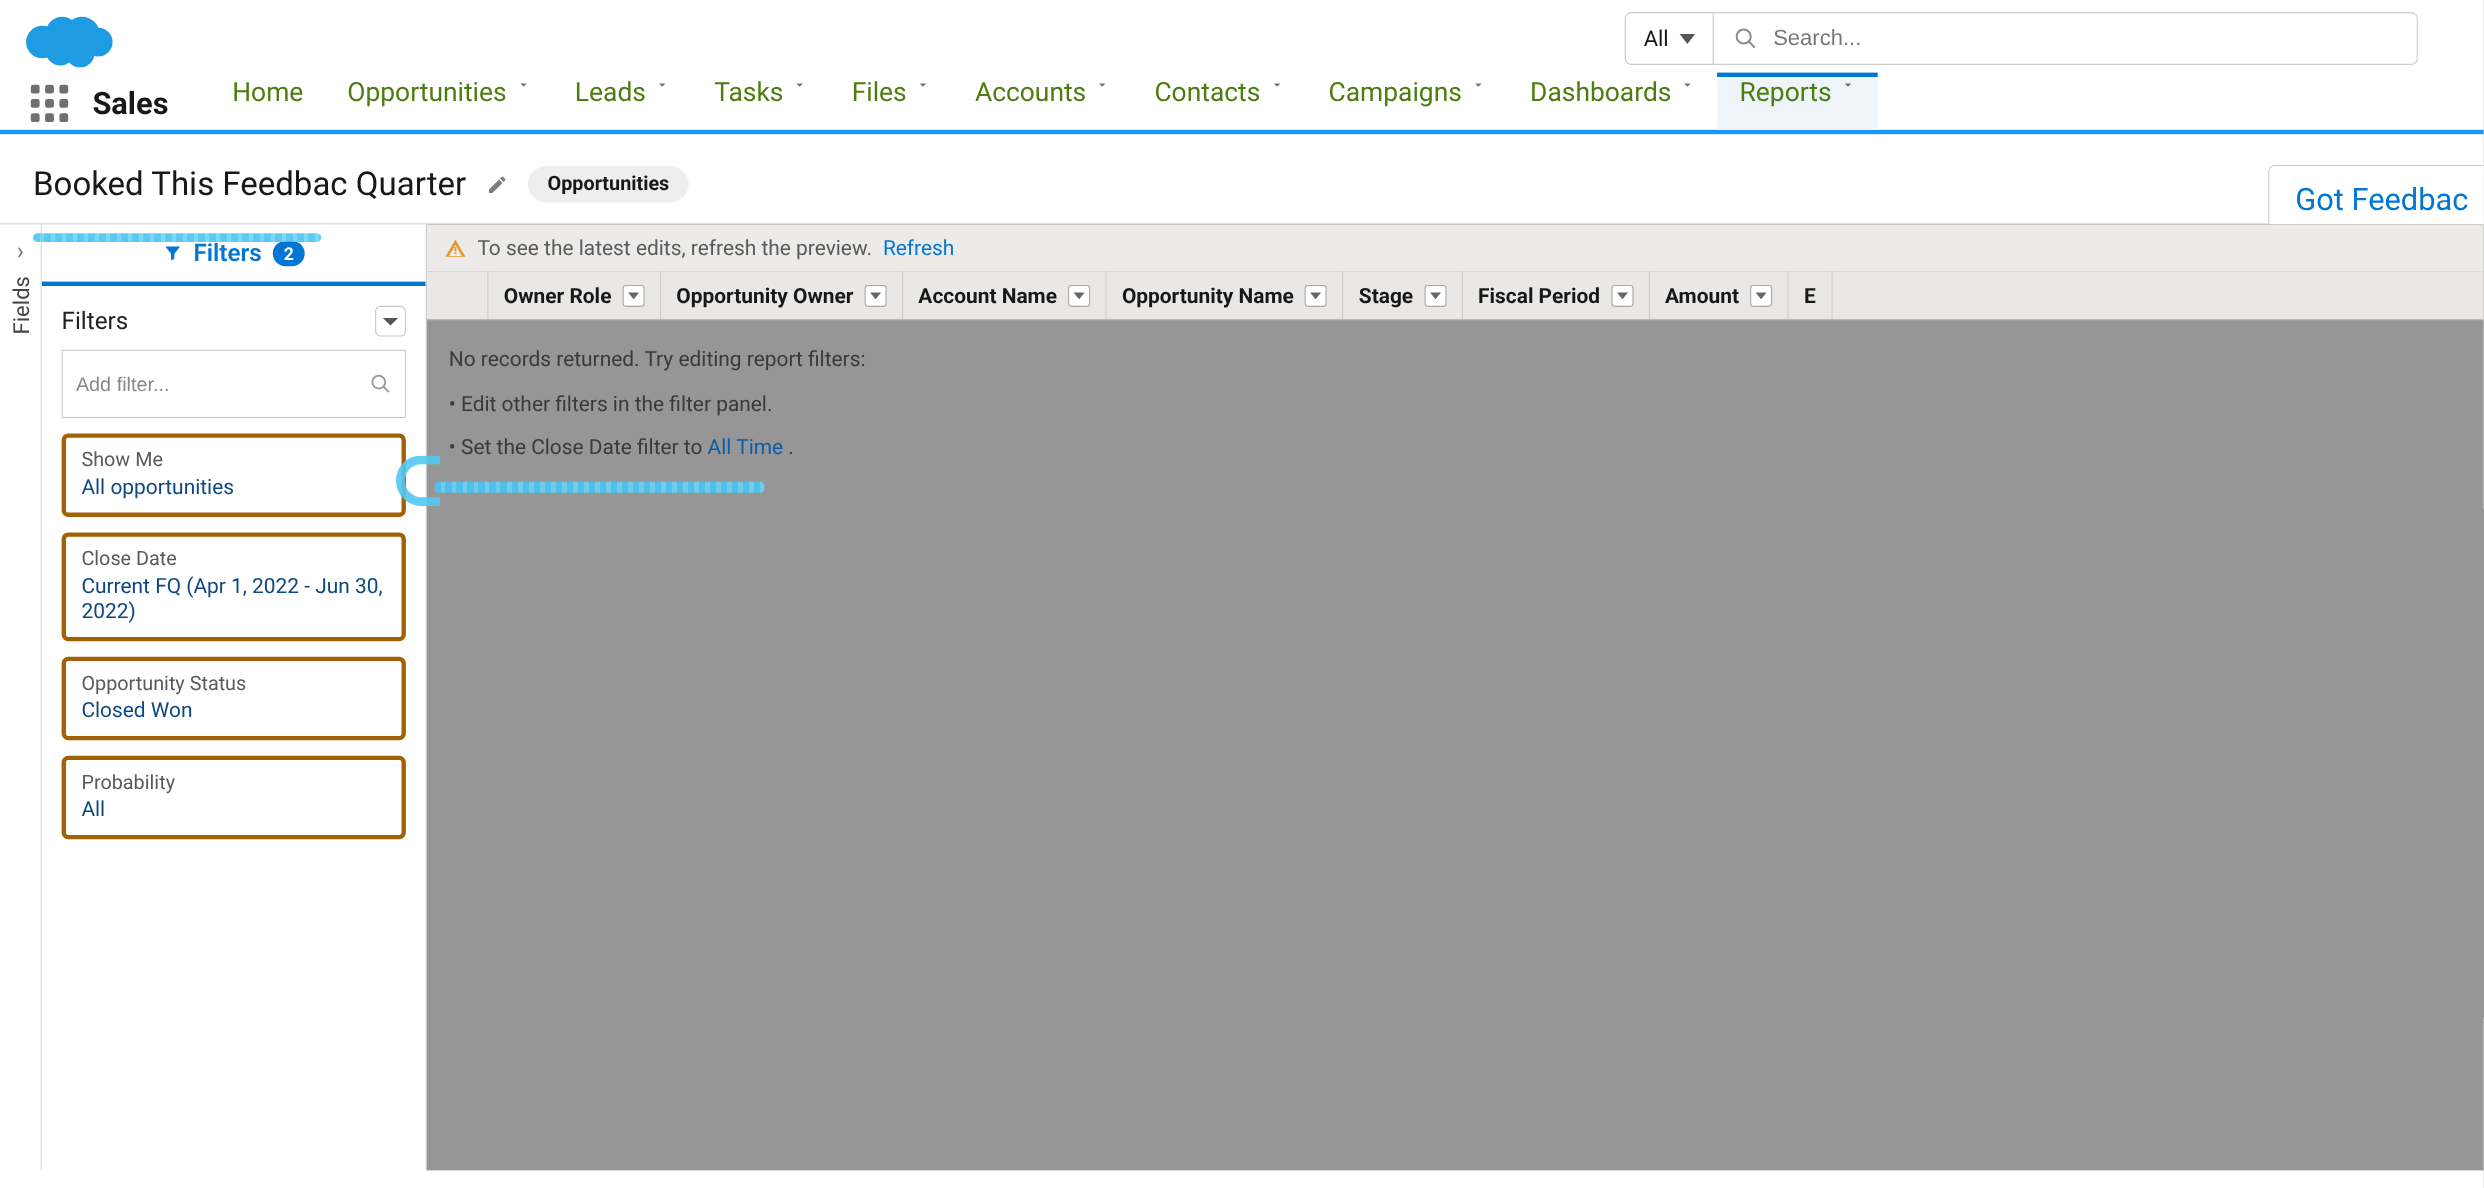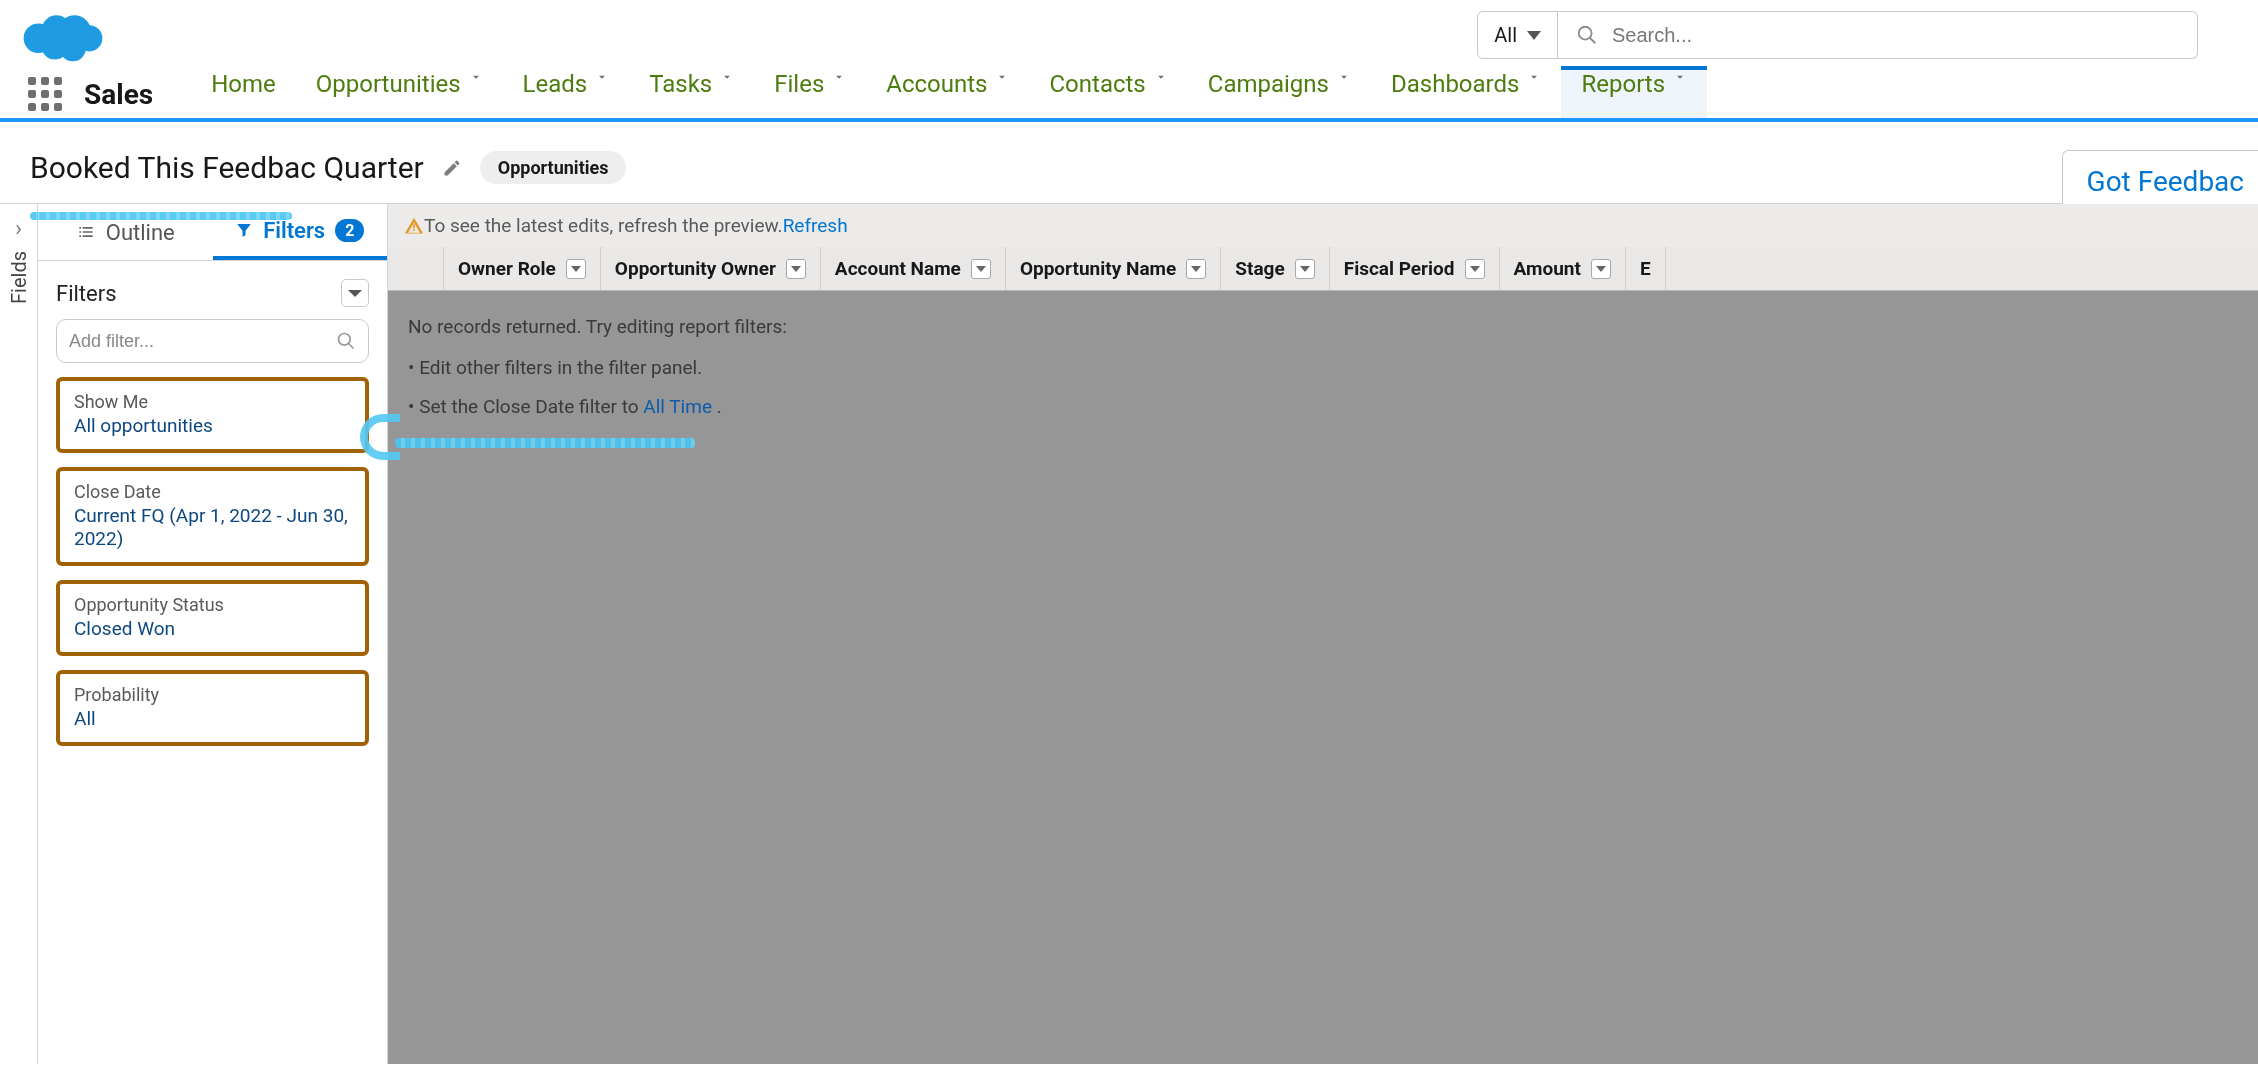--- a/index.html
+++ b/index.html
@@ -224,22 +224,22 @@
   .filters-body { padding: 18px; }
   .filters-head { display:flex; justify-content:space-between; align-items:center; margin-bottom:12px; }
   .filters-head .title { font-size:22px; font-weight:400; color:#222; }
   .sq-btn {
     width: 28px; height: 28px; border:1px solid #c9c9c9; border-radius:5px;
     display:flex; align-items:center; justify-content:center; cursor:pointer;
     background:#fff;
   }
   .filter-search {
     display:flex; align-items:center; gap:10px;
-    border:1px solid #c9c9c9; border-radius:10px;
-    height:44px; padding:0 12px; margin-bottom:14px;
+    border:1px solid #c9c9c9; border-radius:0;
+    height:62px; padding:0 12px; margin-bottom:14px;
   }
   .filter-search input { border:none; outline:none; font-size:18px; flex:1; }
   .filter-search input::placeholder { color:#888; }
 
   .filter-card {
     border:4px solid #a16207; border-radius:6px;
     padding:10px 14px 12px 14px; margin-bottom:14px;
     cursor:pointer;
   }
   .filter-card .label { font-size:18px; color:#5a5a5a; margin-bottom:2px; }
@@ -252,20 +252,21 @@
     position: relative;
     overflow: hidden;
   }
   .info-banner {
     background: #ecebe9;
     color: #5a5a5a;
     font-size: 19px;
     padding: 10px 16px;
     display: flex;
     align-items: center;
+    gap: 10px;
   }
   .info-banner a { color:#0176d3; cursor:pointer; }
   .warn-icon { color:#f38303; }
 
   .grid-head {
     display:flex;
     background:#e9e8e6;
     border-bottom:1px solid #b9b8b6;
   }
   .rownum-col { width:56px; border-right:1px solid #cfcecc; }
@@ -439,26 +440,20 @@
 
   <div class="fields-rail">
     <div class="inner">
       <span class="chev">›</span>
       <span class="lbl">Fields</span>
     </div>
   </div>
 
   <div class="left-panel">
     <div class="panel-tabs">
-      <div class="ptab">
-        <svg width="20" height="20" viewBox="0 0 24 24">
-            <path d="M4 6h2v2H4zM8 6h12v2H8zM4 11h2v2H4zM8 11h12v2H8zM4 16h2v2H4zM8 16h12v2H8z" fill="#666"></path>
-          </svg>
-        <span>Outline</span>
-      </div>
       <div class="ptab active">
         <svg width="18" height="18" viewBox="0 0 24 24">
             <path d="M3 4h18l-7 9v6l-4 2v-8L3 4z" fill="#0176d3"></path>
           </svg>
         <span>Filters</span>
         <span class="badge">2</span>
       </div>
     </div>
 
     <div class="filters-body">

